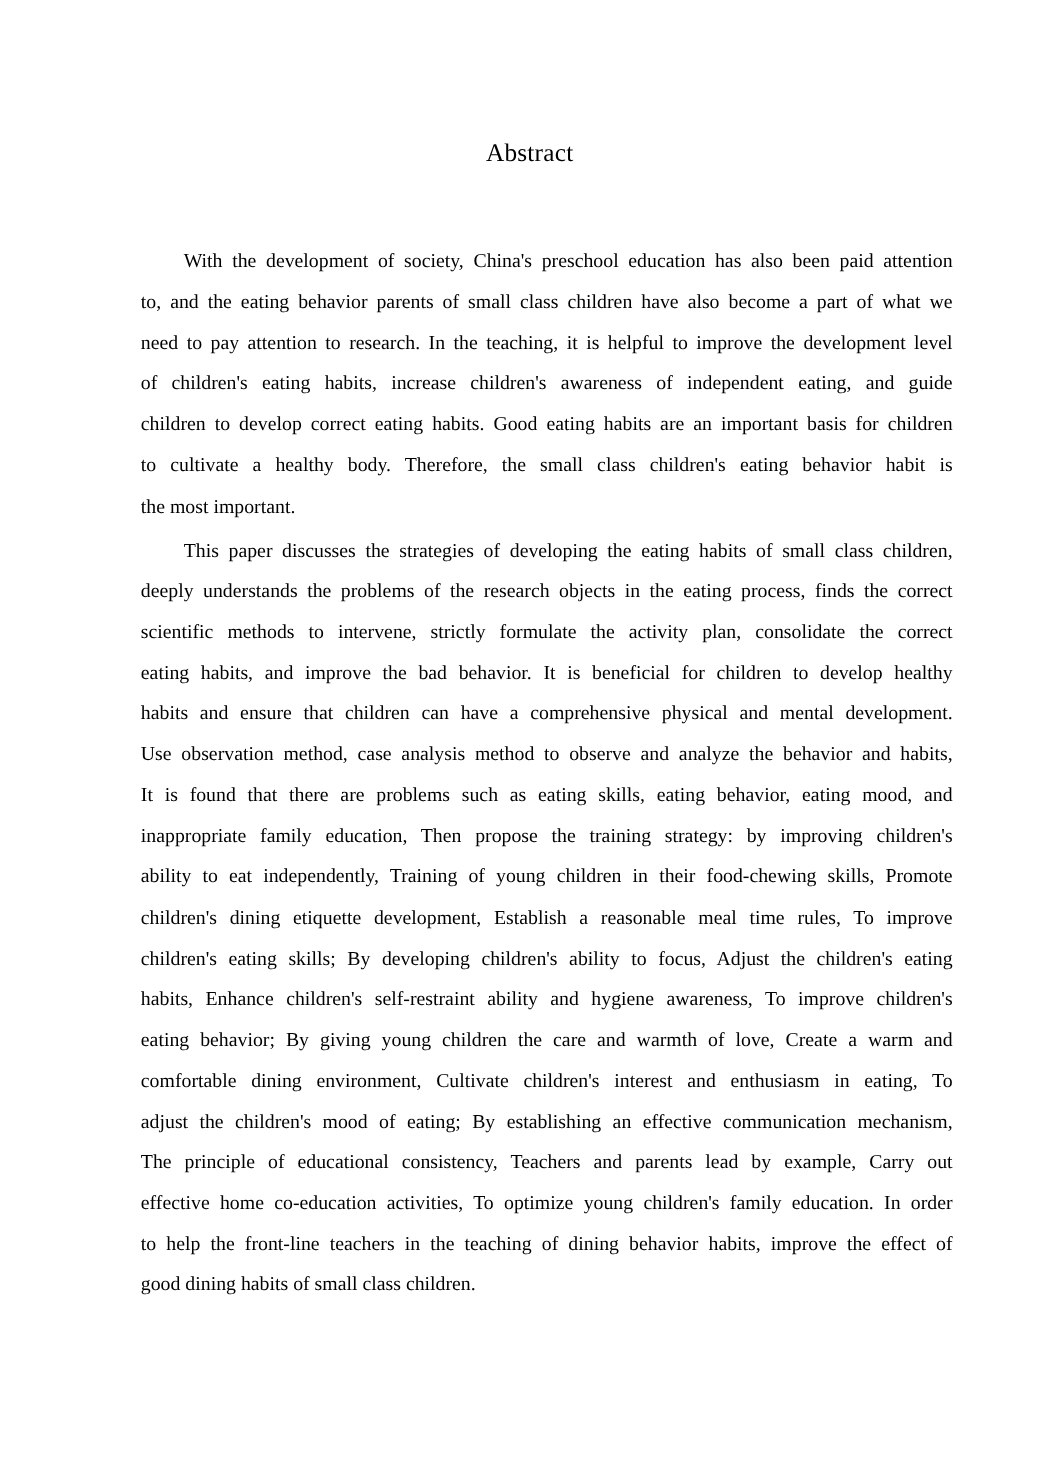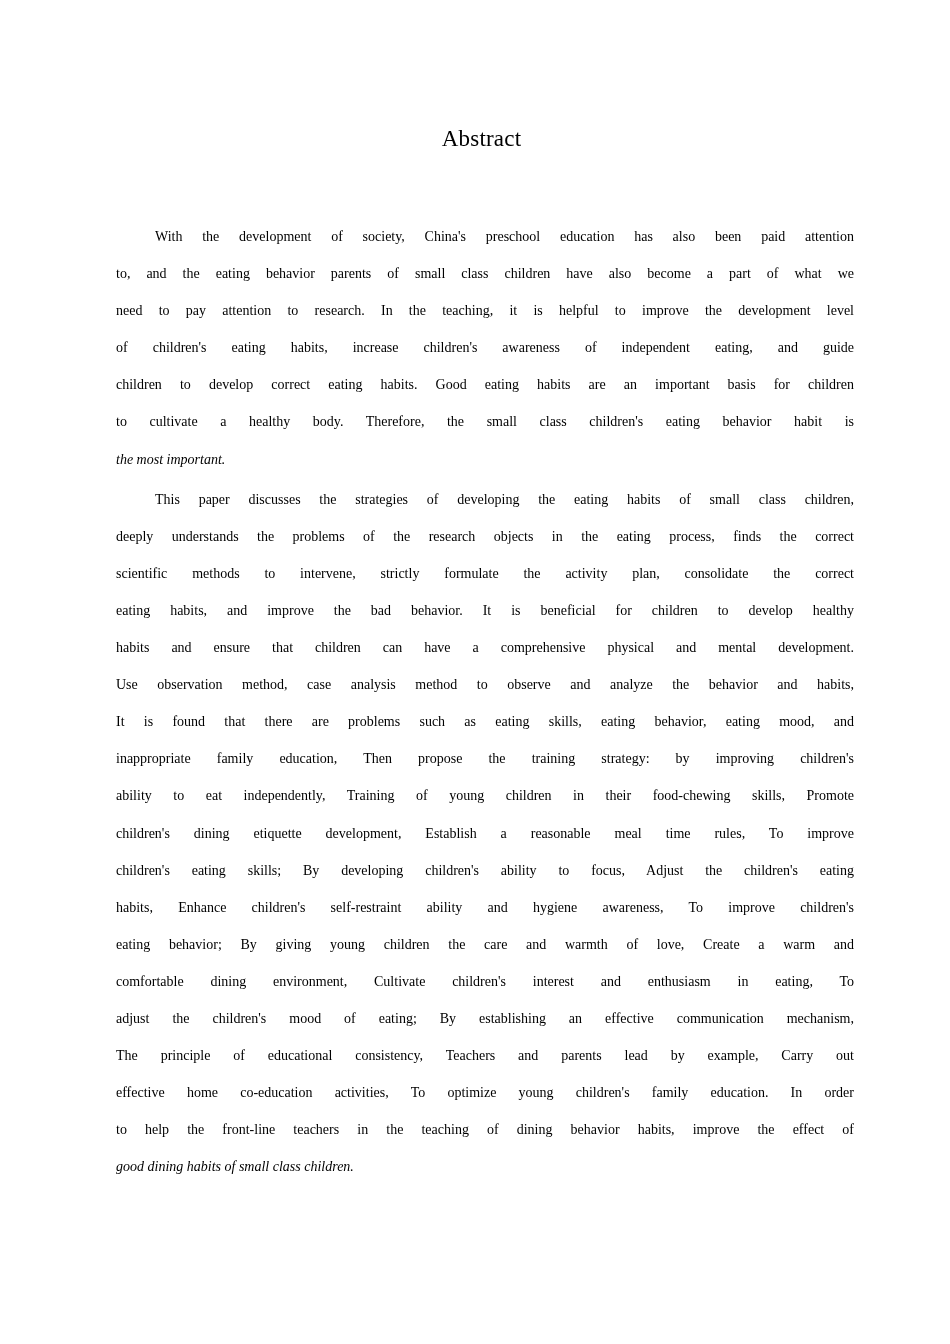--- a/index.html
+++ b/index.html
@@ -28,37 +28,36 @@
       top: 124px;
       left: 0;
       width: 963px;
       text-align: center;
       font-size: 23px;
       line-height: 30px;
       letter-spacing: 0.2px;
     }
     .body-text {
       position: absolute;
-      left: 116px;
+      left: 128px;
       top: 223px;
       width: 738px;
-      font-size: 14px;
+      font-size: 18px;
     }
     .line {
       display: block;
       height: 37.1px;
       line-height: 28px;
       text-align: justify;
       text-align-last: justify;
       white-space: nowrap;
       overflow: visible;
     }
     .line.last {
       text-align-last: left;
-      font-style: italic;
     }
     .line.indent {
       padding-left: 39px;
     }
     .para-gap {
       display: block;
       height: 3px;
     }
     .page-number {
       position: absolute;

